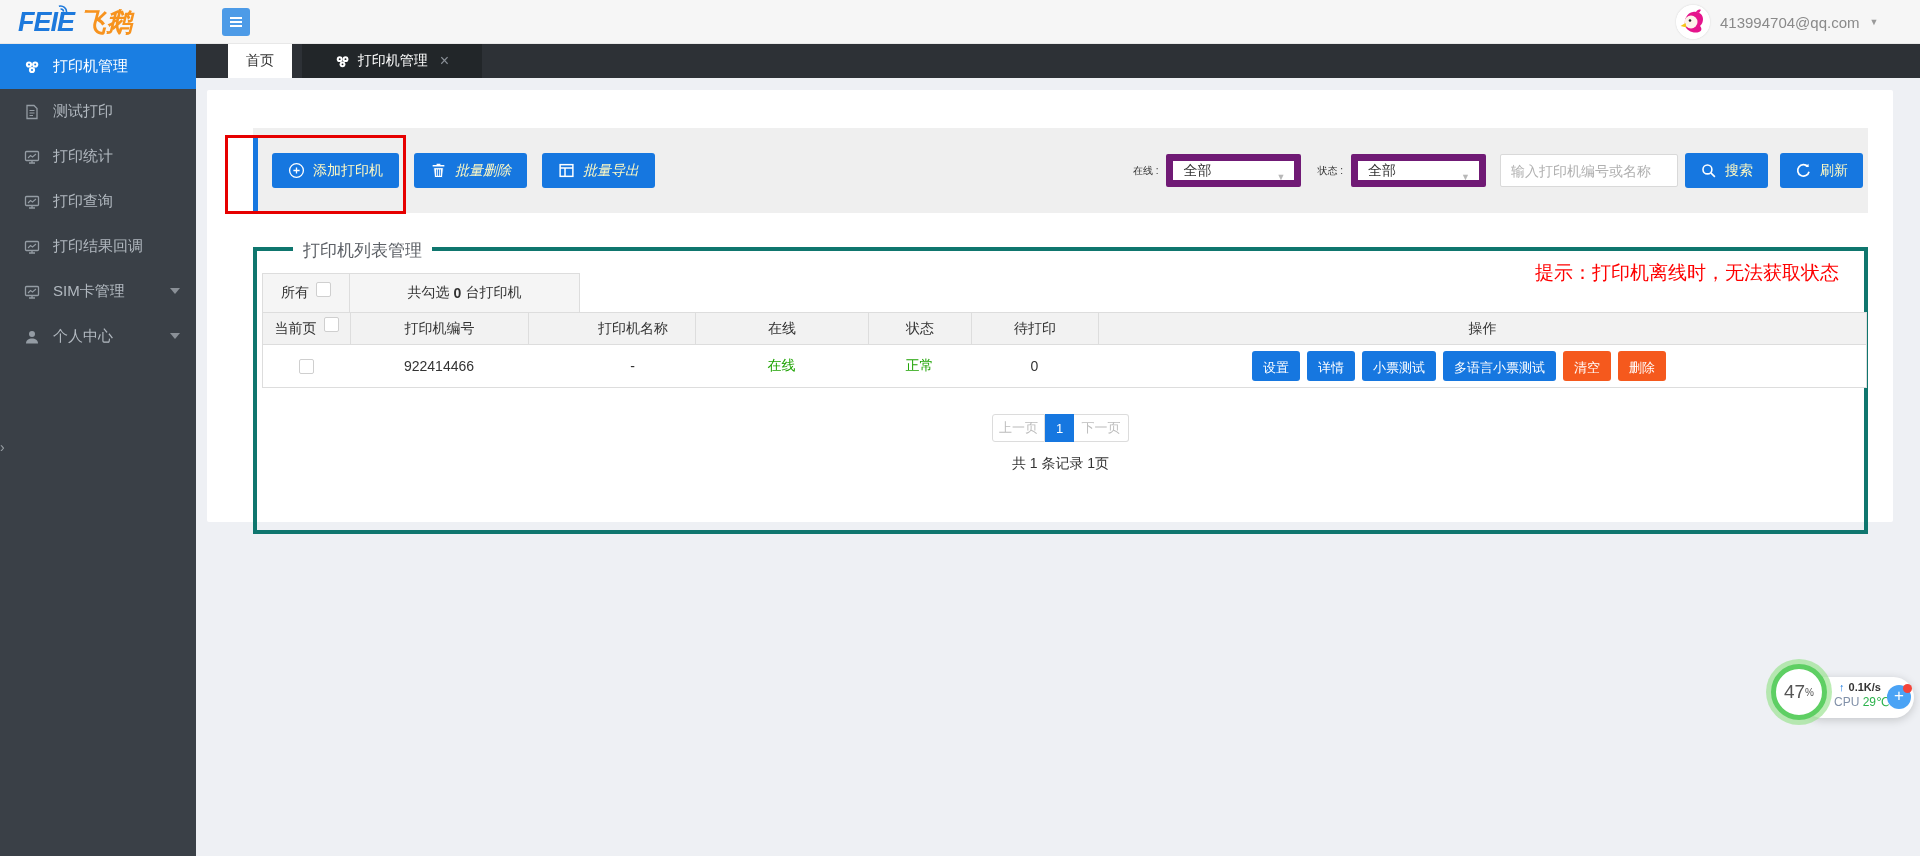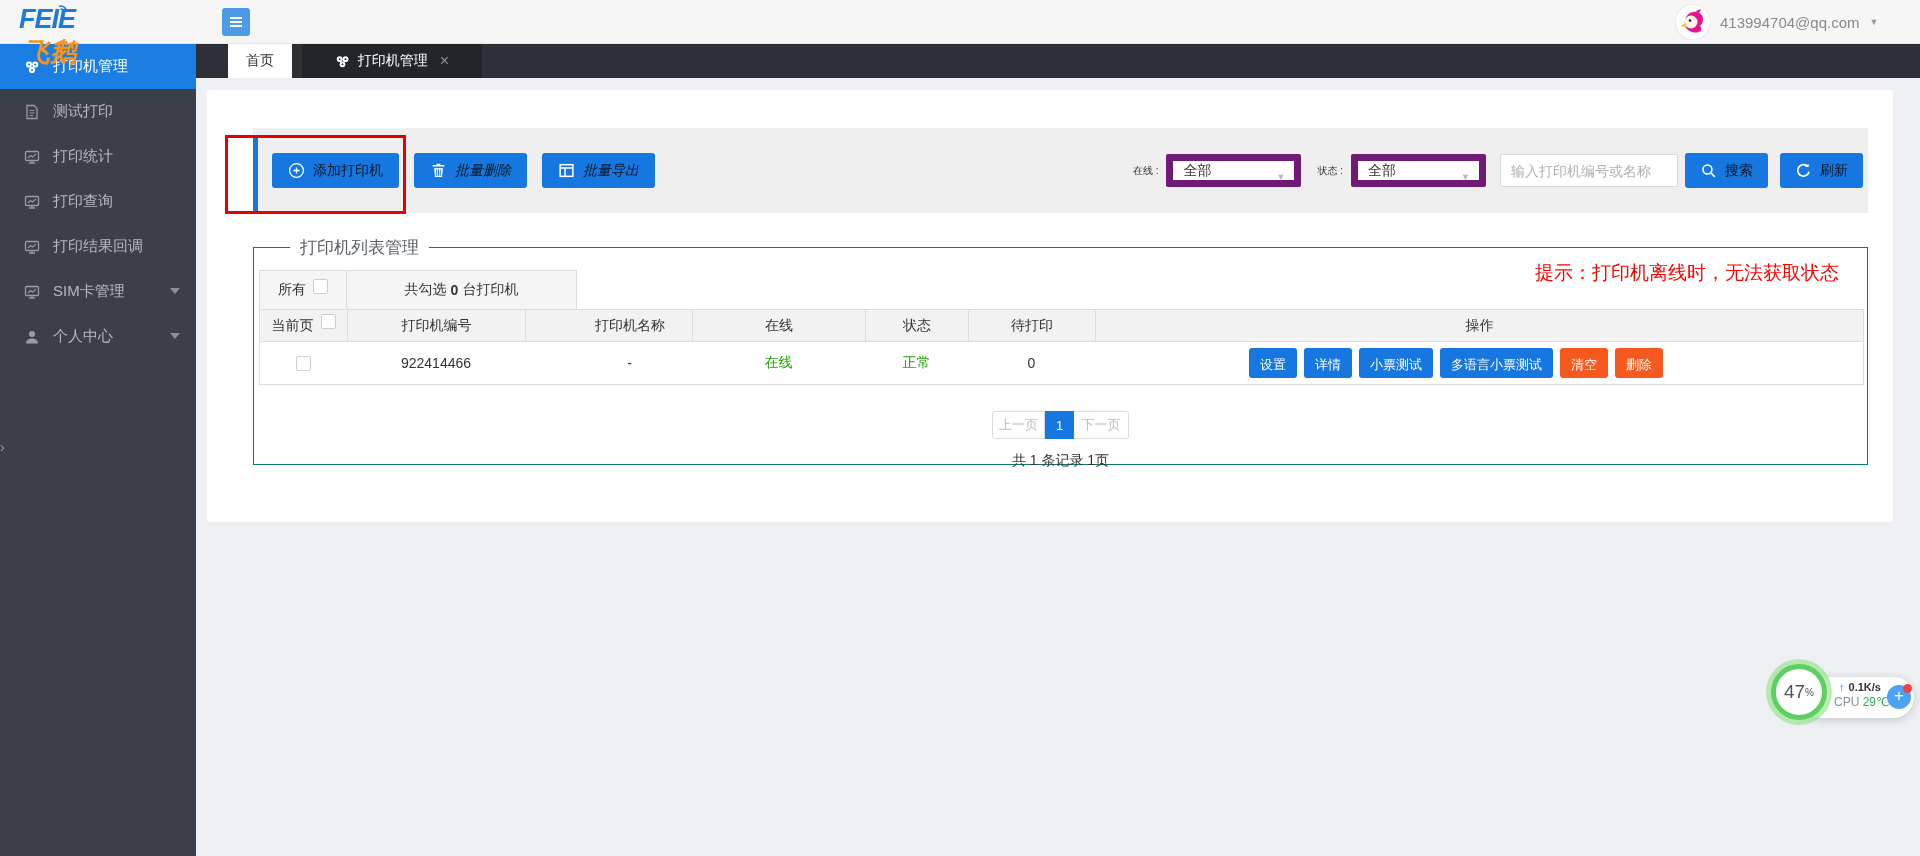--- a/index.html
+++ b/index.html
@@ -3,21 +3,21 @@
 <meta charset="utf-8">
 <style>
   * { margin:0; padding:0; box-sizing:border-box; }
   html,body { width:1920px; height:856px; overflow:hidden; background:#eef0f4;
               font-family:"Liberation Sans","DejaVu Sans",sans-serif; }
   .app { position:relative; width:1920px; height:856px; }
 
   
   .header { position:absolute; left:0; top:0; width:1920px; height:44px;
             background:#f6f6f6; border-bottom:1px solid #e8e8e8; z-index:10; }
-  .logo { position:absolute; left:18px; top:4px; height:36px; display:flex; align-items:center; cursor:pointer;flex-direction:column; }
+  .logo { position:absolute; left:18px; top:4px; height:36px; display:flex; align-items:center; cursor:pointer; }
   .logo-en { font-size:27px; font-weight:bold; font-style:italic; color:#1d79dc; letter-spacing:-1px; }
   .logo-cn { font-size:26px; font-weight:bold; color:#f7931e; margin-left:6px; font-style:italic; }
   .logo-signal { position:absolute; left:38px; top:-4px; }
   .hamburger { position:absolute; left:222px; top:8px; width:28px; height:28px; background:#4d9be7;
                border-radius:3px; display:flex; align-items:center; justify-content:center; cursor:pointer; }
   .userbox { position:absolute; left:1676px; top:0; height:44px; display:flex; align-items:center; cursor:pointer; }
   .avatar { width:34px; height:34px; border-radius:50%; background:#fff; overflow:hidden; box-shadow:0 0 2px rgba(0,0,0,.15); }
   .user-email { margin-left:10px; font-size:15px; color:#8a8a8a; }
   .user-caret { margin-left:10px; font-size:9px; color:#9a9a9a; }
 
@@ -41,41 +41,41 @@
   .tab-current { left:106px; width:180px; background:#222629; color:#fff; }
   .tab-current .t-icon { width:15px; height:15px; margin-right:8px; color:#fff; }
   .tab-close { margin-left:12px; color:#8a9097; font-size:16px; cursor:pointer; }
 
   .panel { position:absolute; left:11px; top:46px; width:1686px; height:432px; background:#ffffff; border-radius:2px; }
 
   
   .strip { position:absolute; left:46px; top:38px; width:1615px; height:85px; background:#efefef; }
   .accent-bar { position:absolute; left:0; top:10px; width:5px; height:75px; background:#1677e0; }
   .btn-group { position:absolute; left:19px; top:25px; display:flex; }
-  .btn { height:35px; background:#1677e0; color:#0f172a; font-size:14px; border:none; border-radius:3px;
+  .btn { height:35px; background:#1677e0; color:#fef9c3; font-size:14px; border:none; border-radius:3px;
          display:flex; align-items:center; padding:0 16px; cursor:pointer; white-space:nowrap; }
   .btn .b-icon { width:17px; height:17px; margin-right:8px; flex:0 0 auto; }
   .btn + .btn { margin-left:15px;font-style:italic; }
   .filters { position:absolute; right:5px; top:25px; display:flex; align-items:center; }
   .f-label { font-size:10px; color:#333; margin-right:8px; white-space:nowrap; }
   .select { position:relative; width:135px; height:33px; background:#fff; border:7px solid #701a75; border-radius:2px;
             display:flex; align-items:center; padding-left:10px; font-size:14px; color:#333; cursor:pointer; }
   .select .caret { position:absolute; right:9px; top:11px; font-size:9px; color:#b8b8b8; }
   .gap16 { width:16px; } .gap14 { width:14px; } .gap7 { width:7px; } .gap12 { width:12px; }
   .search-input { width:178px; height:33px; border:1px solid #d9d9d9; border-radius:2px; padding:0 10px;
                   font-size:14px; color:#333; background:#fff; outline:none; font-family:inherit; }
   .search-input::placeholder { color:#b0b0b0; }
   .btn-sm { height:35px; width:83px; padding:12px; justify-content:center; }
 
   
   .annotation-box { position:absolute; left:29px; top:91px; width:181px; height:79px;
                     border:3px solid #e60000; z-index:6; pointer-events:none; }
 
   
-  .fieldset { position:absolute; left:46px; top:157px; width:1615px; height:218px; border:1px solid #0f766e; }
+  .fieldset { position:absolute; left:46px; top:157px; width:1615px; height:287px; border:4px solid #0f766e; }
   .legend { position:absolute; left:36px; top:-12px; background:#fff; padding:0 10px; font-size:17px; color:#5c6066; }
   .hint { position:absolute; right:54px; top:170px; font-size:19px; color:#fe0100; white-space:nowrap; }
 
   .tbl { position:absolute; left:5px; top:22px; width:1605px; font-size:14px; color:#333; }
   .trow { display:flex; }
   .cell { display:flex; align-items:center; justify-content:center; }
   .r1 { height:40px; }
   .r1 .c-all { width:88px; background:#f5f5f5; border:1px solid #ddd; }
   .r1 .c-sum { width:230px; background:#f5f5f5; border:1px solid #ddd; border-left:none; }
   .r2 { height:33px; background:#f2f2f2; border:1px solid #ddd; margin-top:-1px; }

